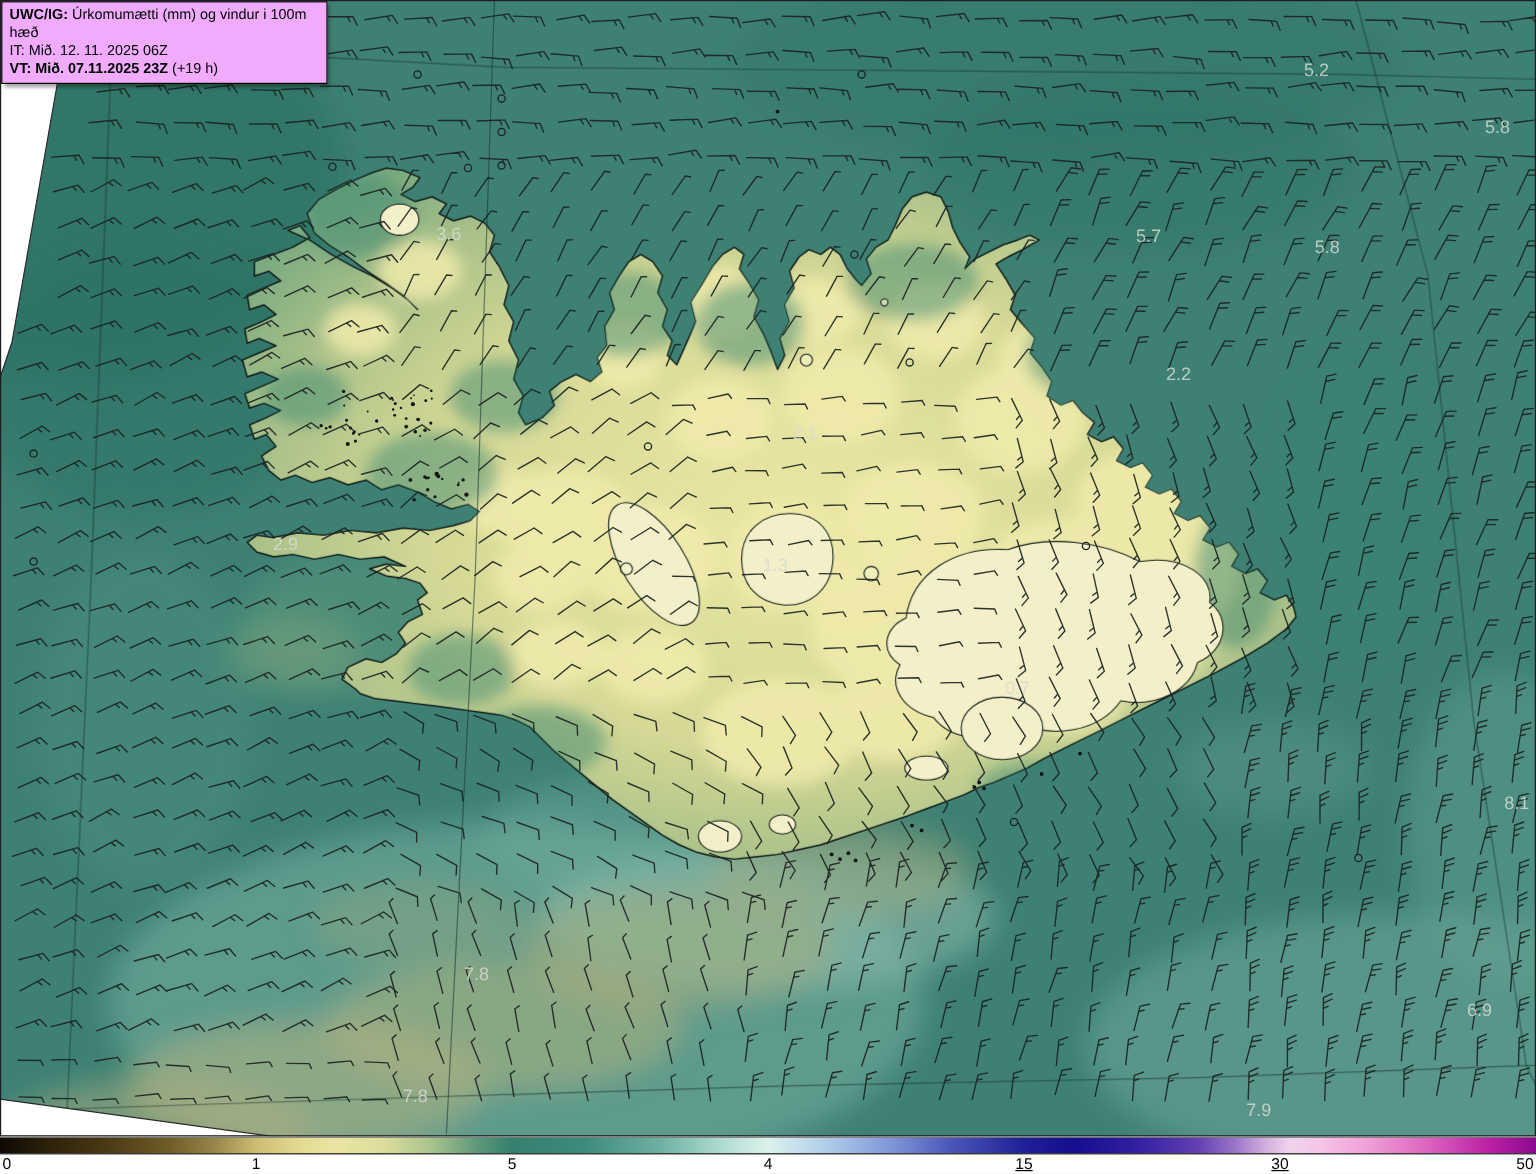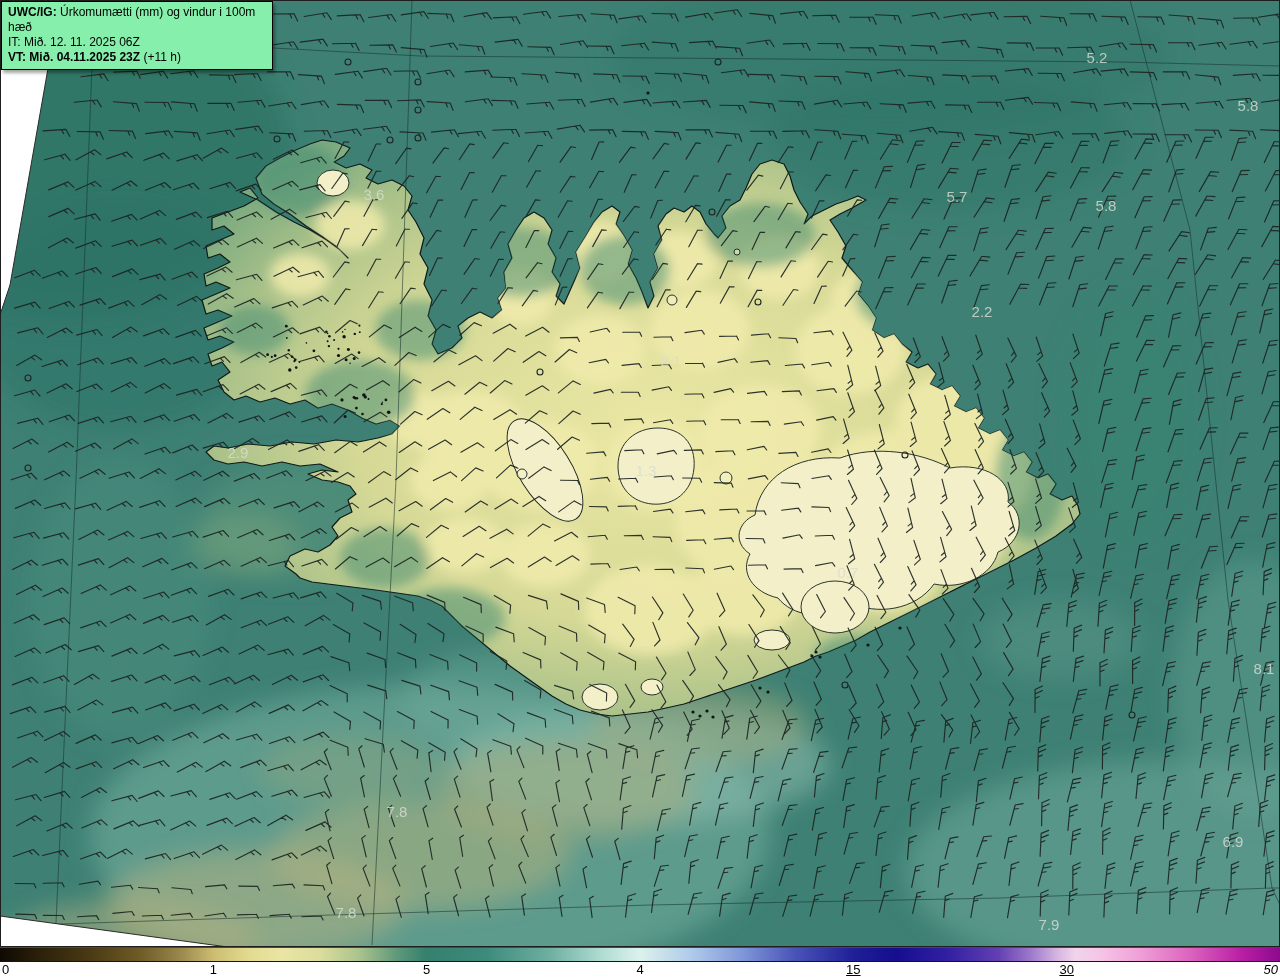--- a/index.html
+++ b/index.html
@@ -1,19 +1,19 @@
 <!DOCTYPE html>
 <html><head>
 <meta charset="utf-8">
 <style>
   html,body{margin:0;padding:0;background:#ffffff;font-family:"Liberation Sans",sans-serif;}
   .stage{position:relative;width:1280px;height:978px;overflow:hidden;background:#fff;}
   .stage svg{position:absolute;top:0;left:0;display:block;}
   .titlebox{
-    position:absolute;top:1px;left:1px;width:258px;background:#86efac;
+    position:absolute;top:1px;left:1px;width:258px;background:#f0abfc;
     border:1.5px solid #000;box-shadow:2px 3px 3px rgba(0,0,0,.35);
     padding:3px 6px 4px 6px;font-size:12px;line-height:15px;color:#000;z-index:5;
   }
   .titlebox .b{font-weight:bold;}
   .colorbar{position:absolute;left:0;top:947px;width:1280px;height:31px;background:#fff;z-index:4;}
   .cb-strip{position:absolute;top:0;left:0;width:1280px;height:15px;border-top:1px solid #4a4a4a;border-bottom:1px solid #151515;box-sizing:border-box;}
   .cb-labels{position:absolute;top:15px;left:0;width:1280px;height:16px;font-size:13px;color:#000;}
   .cb-labels span{position:absolute;top:0;transform:translateX(-50%);}
   .cb-labels span.first{transform:none;left:2px!important;}
   .cb-labels span.last{transform:translateX(-100%);left:1278px!important;}
@@ -242,29 +242,29 @@
     <polyline points="60,0 10,285 0,315" fill="none" stroke="#2A2A2A" stroke-width="1"></polyline>
     <polygon points="0,916 235,948 0,948" fill="#ffffff"></polygon>
     <polyline points="0,916 235,948" fill="none" stroke="#2A2A2A" stroke-width="1"></polyline>
     <rect x="0.5" y="0.5" width="1279" height="946" fill="none" stroke="#1E1E1E" stroke-width="1"></rect>
   </g>
 </svg>
 
 <div class="titlebox">
   <div><span class="b">UWC/IG:</span><span> Úrkomumætti (mm) og vindur i 100m hæð</span></div>
   <div>IT: Mið. 12. 11. 2025 06Z</div>
-  <div><span class="b">VT: Mið. 04.11.2025 23Z</span><span> (+11 h)</span></div>
+  <div><span class="b">VT: Mið. 07.11.2025 23Z</span><span> (+19 h)</span></div>
 </div>
 
 <div class="colorbar">
   <div class="cb-strip" id="cb-strip" style="background: linear-gradient(90deg, rgb(14, 9, 3) 0%, rgb(43, 32, 9) 3%, rgb(74, 58, 20) 7%, rgb(111, 92, 39) 11%, rgb(153, 134, 75) 14%, rgb(204, 189, 114) 16.7%, rgb(227, 219, 145) 19.5%, rgb(234, 229, 164) 22%, rgb(219, 221, 156) 25%, rgb(171, 196, 141) 28%, rgb(95, 153, 122) 31%, rgb(53, 128, 110) 33.3%, rgb(61, 139, 124) 38%, rgb(111, 176, 162) 43%, rgb(175, 220, 210) 47%, rgb(220, 242, 236) 50%, rgb(174, 203, 234) 54%, rgb(127, 151, 216) 58%, rgb(74, 85, 184) 62%, rgb(31, 31, 150) 66.7%, rgb(21, 14, 142) 70%, rgb(50, 31, 162) 74%, rgb(98, 64, 178) 78%, rgb(156, 120, 202) 80.5%, rgb(212, 178, 224) 82.5%, rgb(240, 212, 236) 84%, rgb(246, 196, 230) 86%, rgb(240, 160, 216) 89%, rgb(220, 99, 190) 93%, rgb(185, 31, 164) 97%, rgb(140, 10, 142) 100%);"></div>
   <div class="cb-labels" id="cb-labels">
         <span class="first" style="left: 0%;">0</span>
         <span style="left: 16.6667%;">1</span>
         <span style="left: 33.3333%;">5</span>
         <span style="left: 50%;">4</span>
         <span style="left: 66.6667%; text-decoration: underline;">15</span>
         <span style="left: 83.3333%; text-decoration: underline;">30</span>
-        <span class="last" style="left: 100%; font-style: italic;">50</span>
+        <span class="last" style="left: 100%;">50</span>
       </div>
 </div>
 
 </div>
 
 </body></html>

